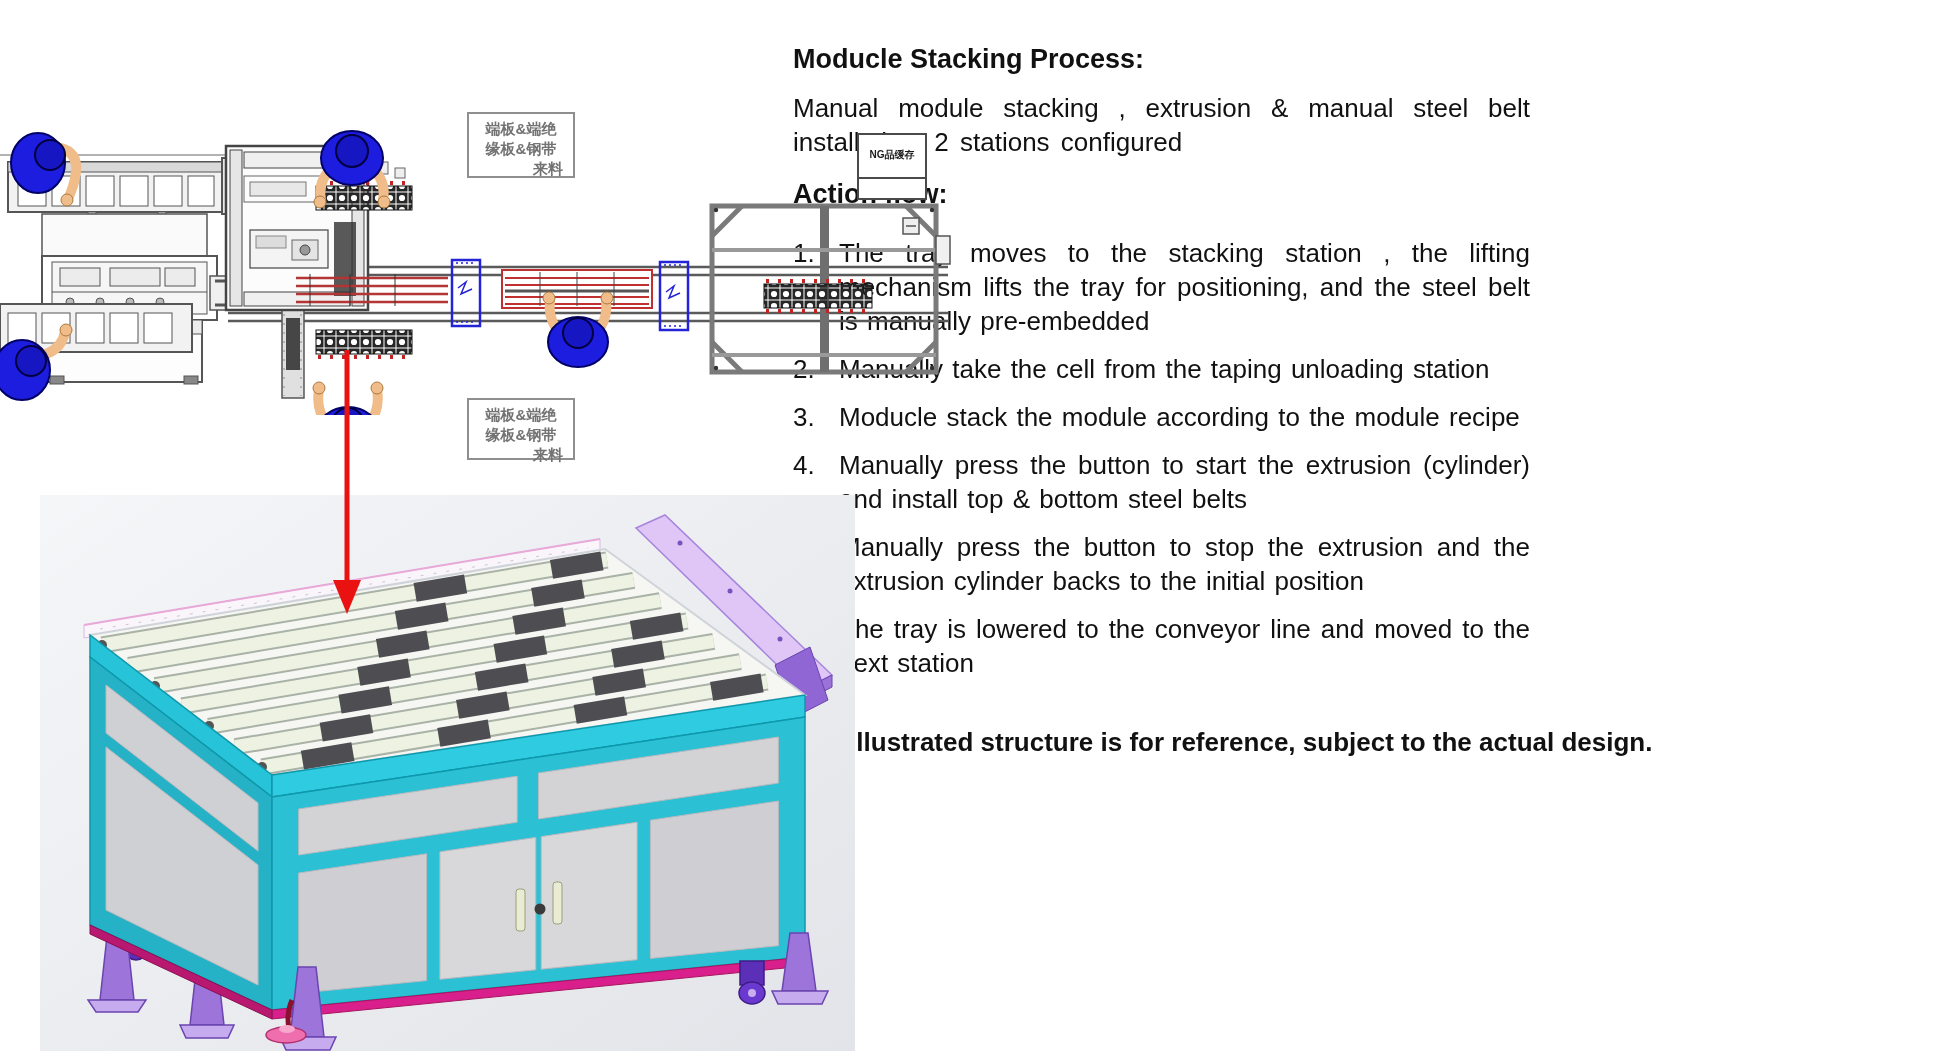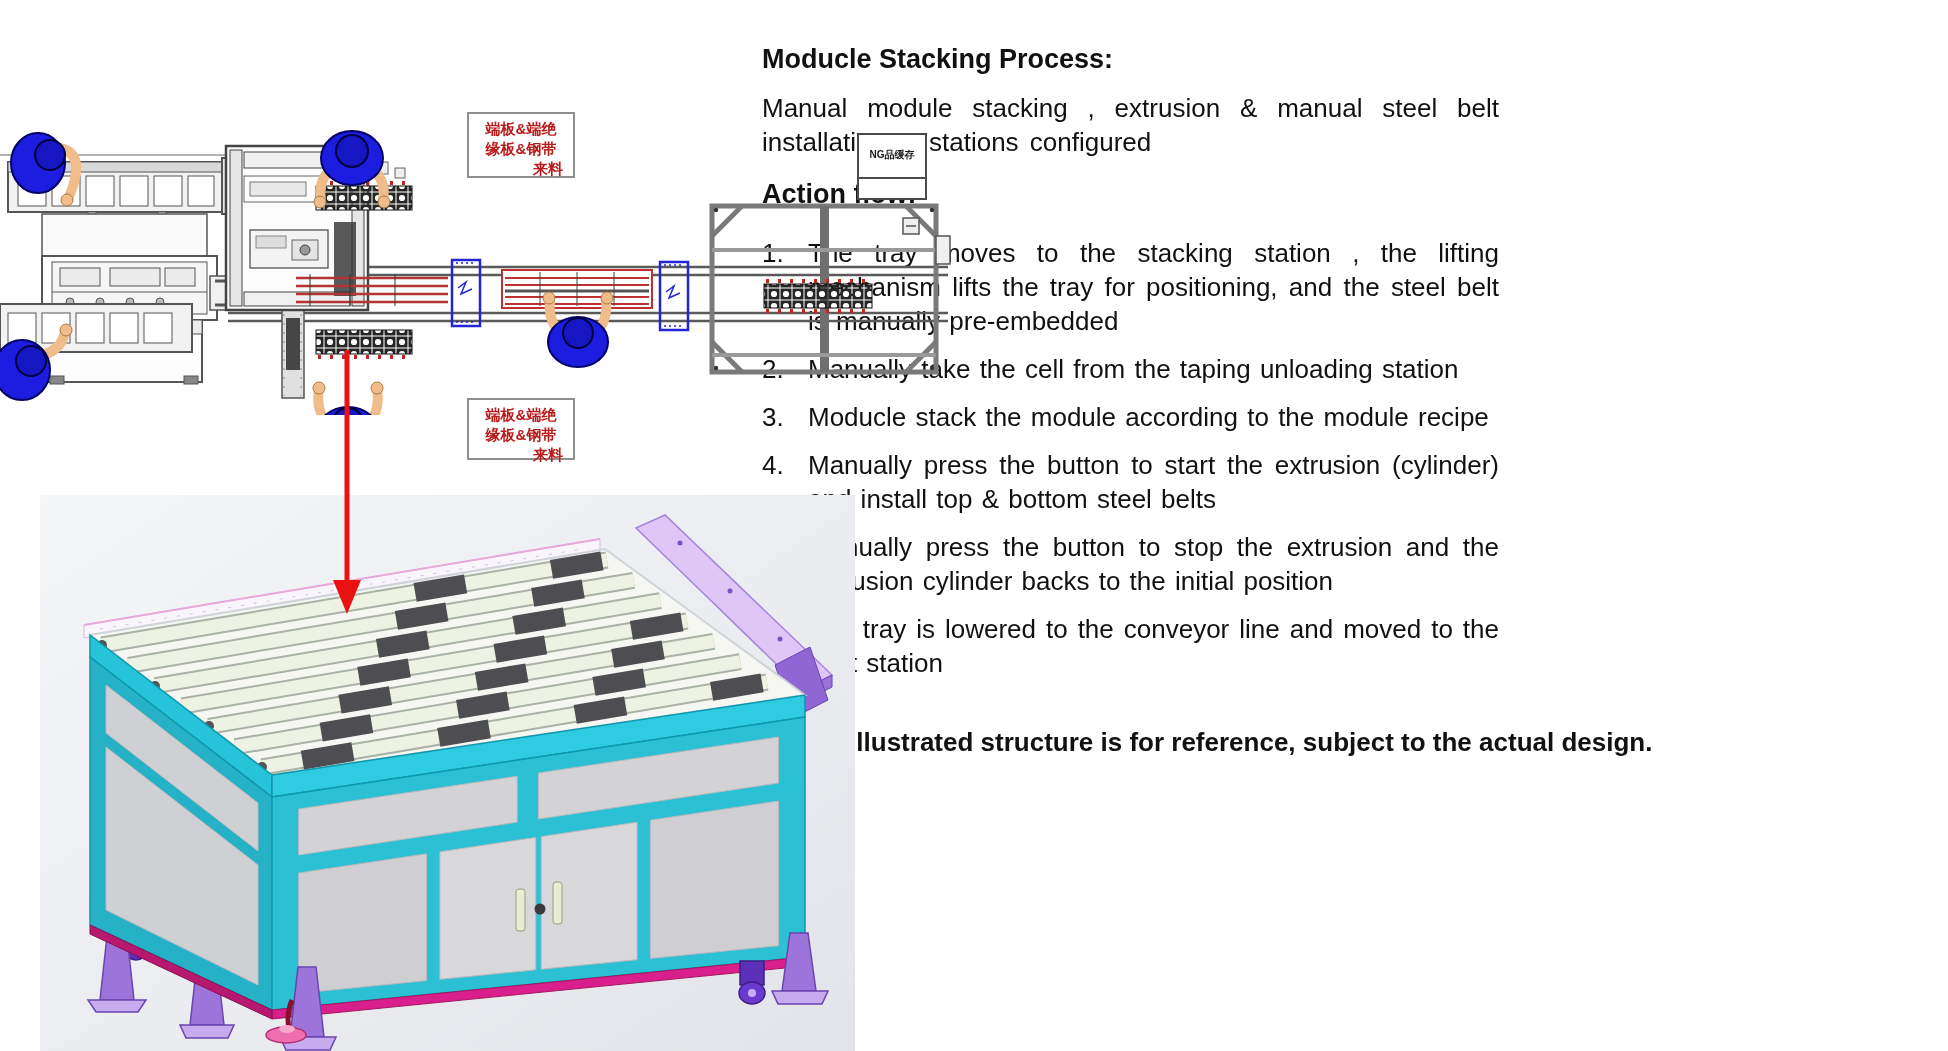--- a/index.html
+++ b/index.html
@@ -1,31 +1,31 @@
 <!DOCTYPE html>
 <html><head>
 <meta charset="utf-8">
 <style>
   html,body{margin:0;padding:0;background:#fff;}
   body{width:1948px;height:1051px;position:relative;overflow:hidden;
        font-family:"Liberation Sans",sans-serif;color:#111;}
 
   
-  .content{position:absolute;left:762px;top:44px;width:737px;}
+  .content{position:absolute;left:793px;top:44px;width:737px;}
   .title{font-size:27px;line-height:31px;font-weight:bold;margin:0 0 16px 0;}
   .intro{font-size:26px;line-height:34px;text-align:justify;word-spacing:4px;margin:0 0 20px 0;}
   .action{font-size:27px;line-height:31px;font-weight:bold;margin:0 0 26px 0;}
   .step{display:flex;margin-bottom:14px;font-size:26px;line-height:34px;}
   .step-num{width:46px;flex:none;}
   .step-text{flex:1;text-align:justify;word-spacing:2px;}
   .note{position:absolute;left:722px;top:727px;font-size:26px;font-weight:bold;white-space:nowrap;}
 
   
   .feed-label{position:absolute;background:#fff;border:2px solid #8f8f8f;
-    color:#b91c1c;font-weight:bold;font-size:15px;line-height:1.32;
+    color:#737373;font-weight:bold;font-size:15px;line-height:1.32;
     text-align:center;padding-top:5px;box-sizing:border-box;z-index:4;}
   .fl3{text-align:right;padding-right:10px;}
 
   
   .ng-box{position:absolute;left:857px;top:133px;width:70px;height:67px;
     background:#fff;border:2px solid #4a4a4a;box-sizing:border-box;z-index:4;}
   .ng-text{margin-top:13px;text-align:center;font-size:10px;font-weight:bold;color:#1a1a1a;}
   .ng-divider{position:absolute;left:0;right:0;bottom:19px;border-top:2px solid #4a4a4a;}
 
   svg{display:block;}

